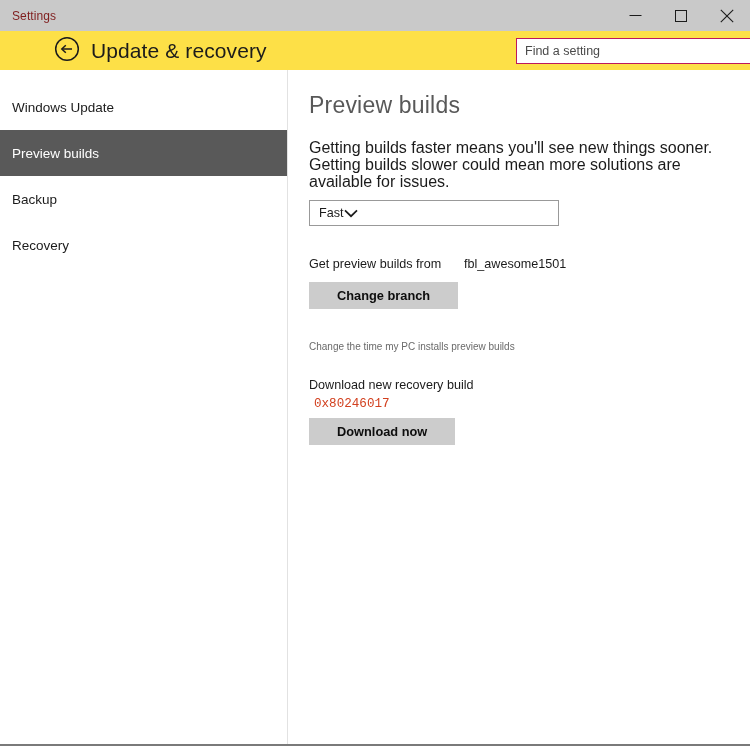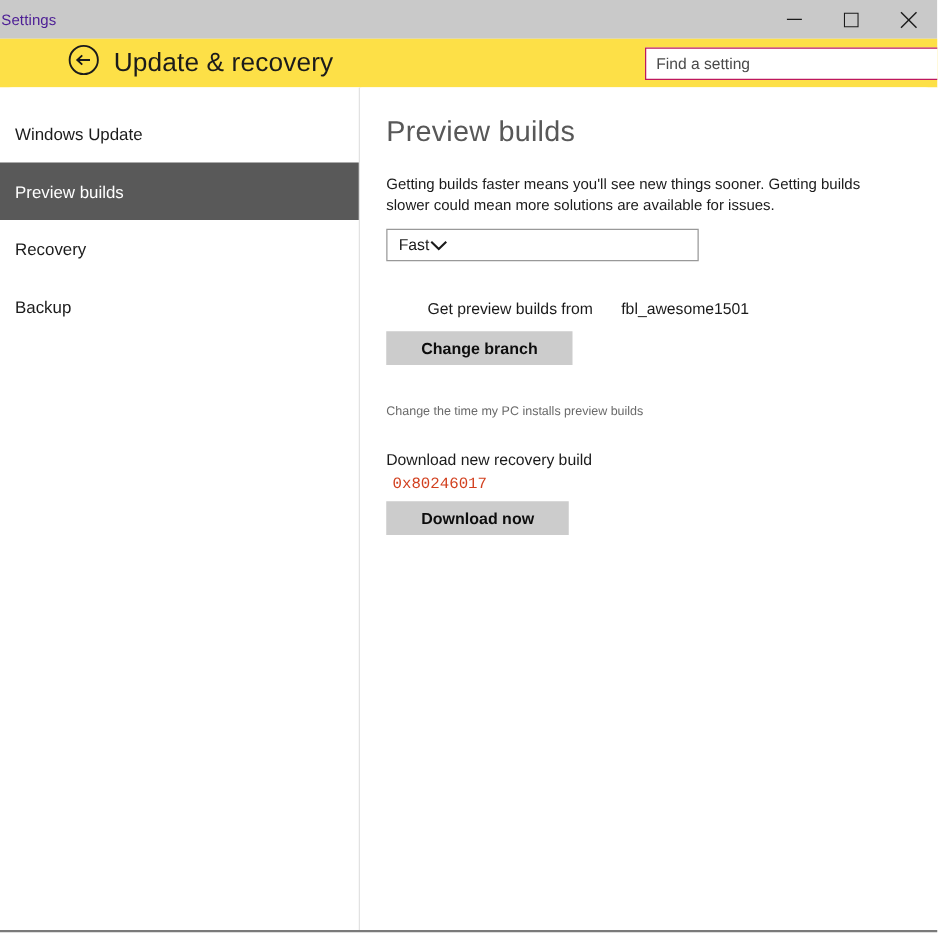--- a/index.html
+++ b/index.html
@@ -26,22 +26,22 @@
     position: absolute;
     left: 0; top: 0;
     width: 750px;
     height: 31px;
     background: #c9c9c9;
     display: flex;
     align-items: center;
   }
   .titlebar-title {
     font-size: 12px;
-    color: #4c1d95;
-    padding-left: 1px;
+    color: #7f1d1d;
+    padding-left: 12px;
     letter-spacing: .1px;
     user-select: none;
   }
   .titlebar-spacer { flex: 1; }
   .wincontrols {
     display: flex;
     height: 31px;
   }
   .winbtn {
     width: 46px;
@@ -146,21 +146,21 @@
     box-sizing: border-box;
   }
   .content-title {
     font-size: 23px;
     font-weight: 300;
     color: #585858;
     margin: 0 0 20px 0;
     letter-spacing: .2px;
   }
   .desc {
-    font-size: 12px;
+    font-size: 16px;
     color: #1b1b1b;
     line-height: 17px;
     margin: 0 0 10px 0;
     max-width: 405px;
   }
   .combo {
     width: 250px;
     height: 26px;
     background: #ffffff;
     border: 1px solid #999999;
@@ -174,21 +174,21 @@
     margin-bottom: 31px;
   }
   .combo .chev { display: flex; align-items: center; }
   .row-inline {
     display: flex;
     align-items: baseline;
     font-size: 12.6px;
     color: #1b1b1b;
     margin-bottom: 11px;
   }
-  .row-inline .label { min-width: 155px; margin-left: 33px; }
+  .row-inline .label { min-width: 155px; }
   .row-inline .value { color: #1b1b1b; }
   .btn {
     background: #cccccc;
     border: 0;
     height: 27px;
     padding: 0 28px;
     font-family: "Liberation Sans", sans-serif;
     font-size: 12.8px;
     font-weight: 700;
     color: #0d0d0d;
@@ -269,24 +269,24 @@
   <div class="body-area">
 
     <div class="sidebar">
       <div class="nav-item">
         <span>Windows Update</span>
       </div>
       <div class="nav-item selected" style="background: rgb(89, 89, 89);">
         <span>Preview builds</span>
       </div>
       <div class="nav-item">
+        <span>Backup</span>
+      </div>
+      <div class="nav-item">
         <span>Recovery</span>
-      </div>
-      <div class="nav-item">
-        <span>Backup</span>
       </div>
     </div>
 
     <div class="content">
       <h1 class="content-title">Preview builds</h1>
 
       <p class="desc">Getting builds faster means you'll see new things sooner. Getting builds slower could mean more solutions are available for issues.</p>
 
       <div class="combo">
         <span>Fast</span>

